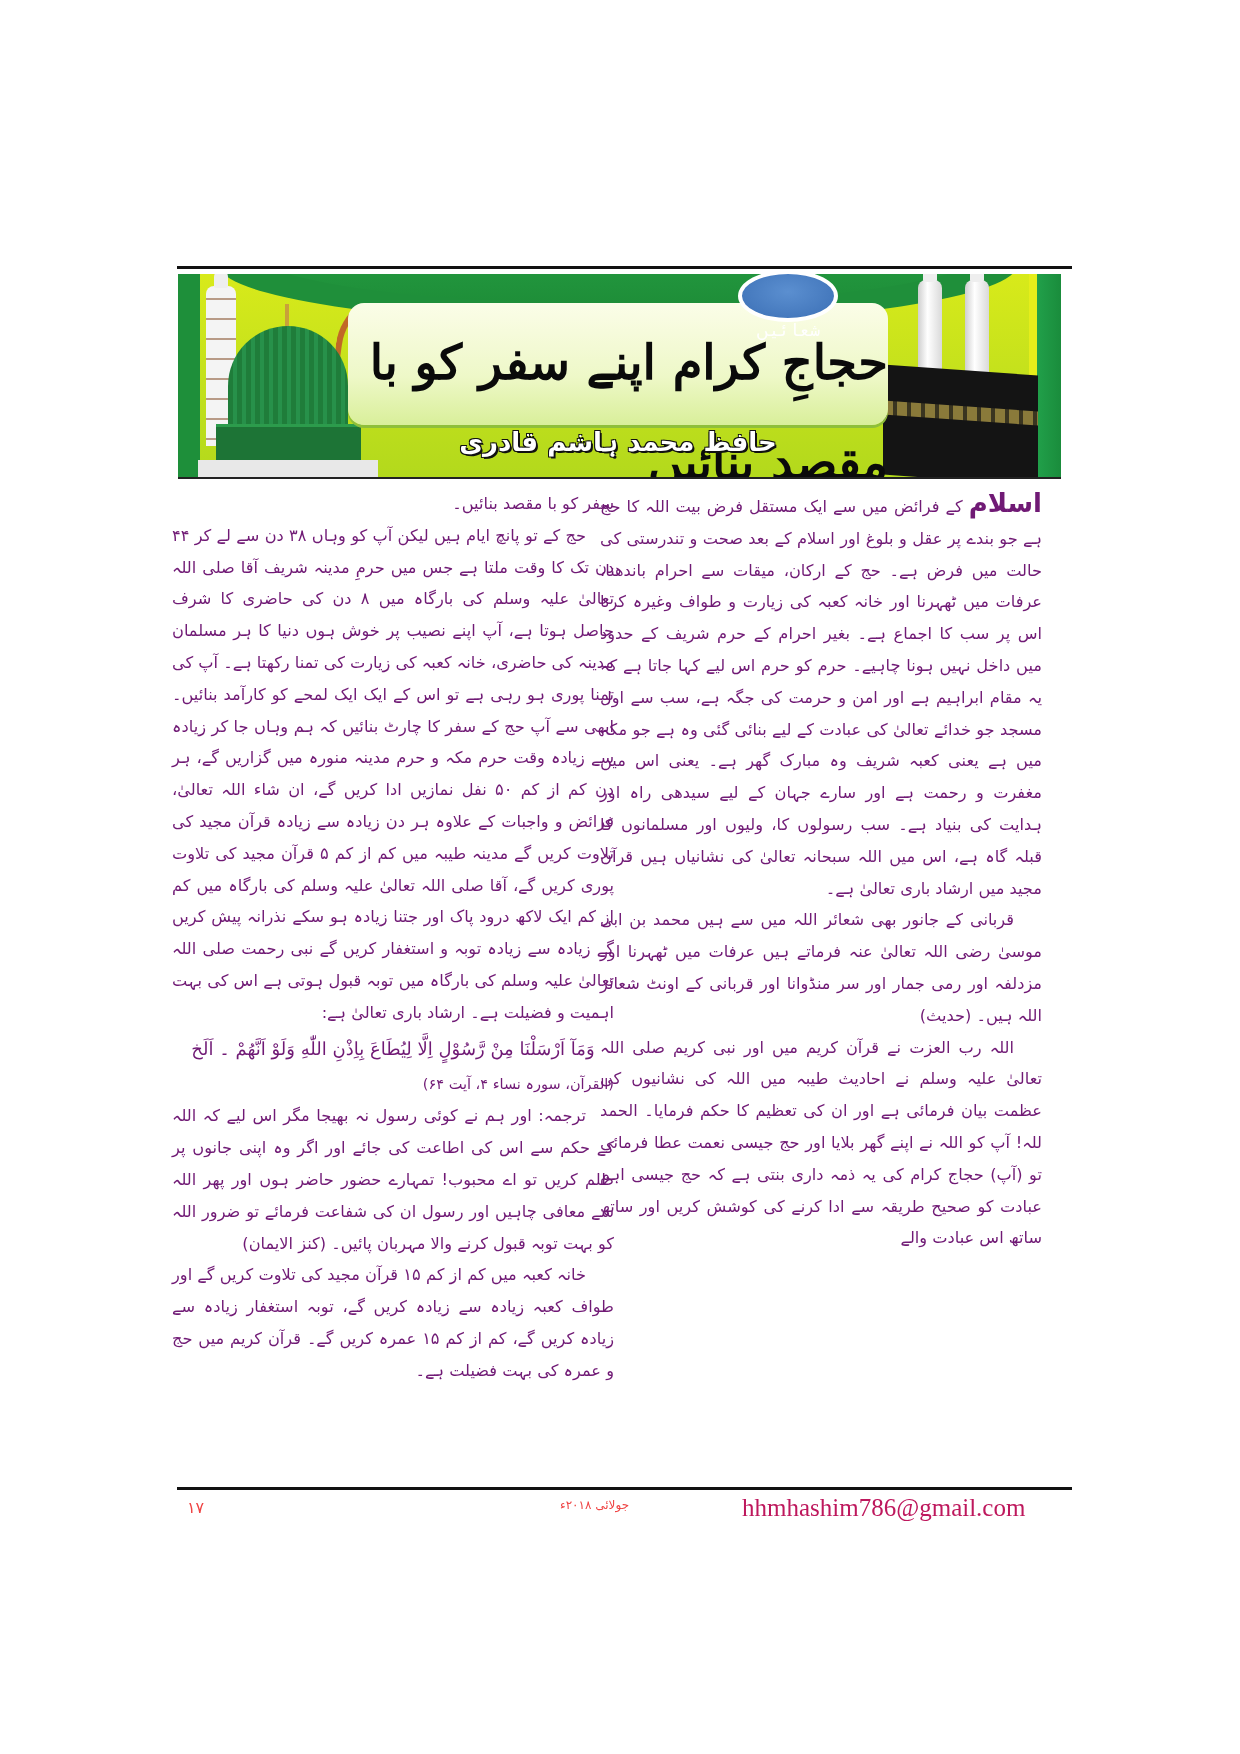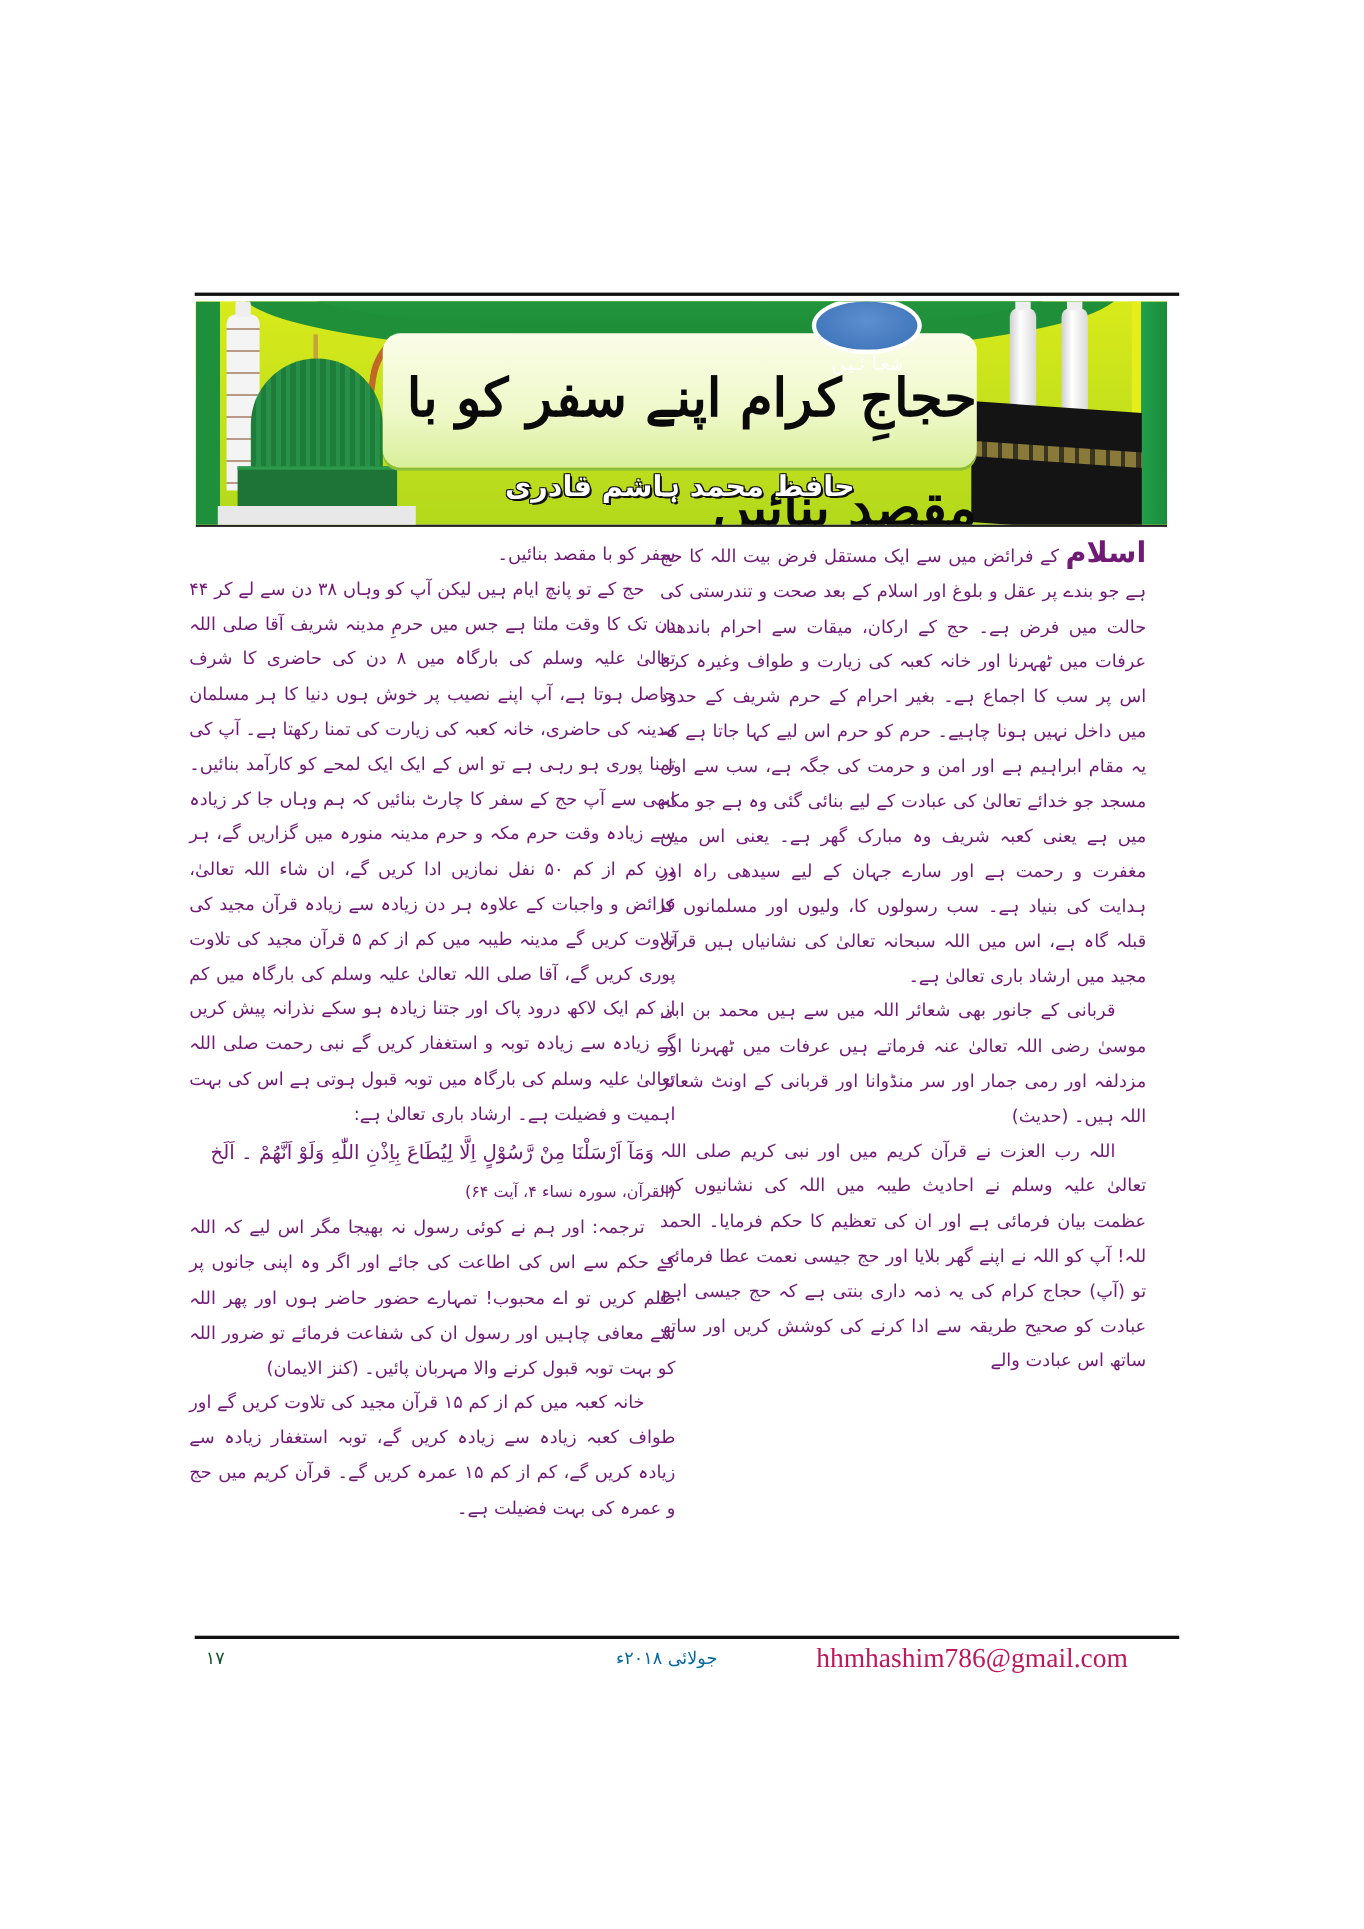--- a/index.html
+++ b/index.html
@@ -50,22 +50,22 @@
     .col-right { left: 600px; }
     .col-left { left: 172px; }
     .col p { margin: 0; }
     .col .indent { text-indent: 28px; }
     .lead-word { font-weight: bold; font-size: 26px; }
     .verse { text-align: center; font-family: "DejaVu Serif", serif; font-size: 18px; line-height: 40px; }
     .ref { text-align: right; font-size: 14.5px; }
 
     .rule-bottom { position: absolute; left: 177px; top: 1487px; width: 895px; height: 3px; background: #111; }
     .footer-email { position: absolute; left: 742px; top: 1494px; font-family: "Liberation Serif", serif; font-size: 25px; color: #be185d; }
-    .footer-date { position: absolute; left: 560px; top: 1498px; direction: rtl; font-family: "DejaVu Sans", sans-serif; font-size: 16px; color: #0369a1; }
-    .footer-page { position: absolute; left: 187px; top: 1498px; font-family: "DejaVu Sans", sans-serif; font-size: 16px; color: #14532d; }
+    .footer-date { position: absolute; left: 560px; top: 1498px; direction: rtl; font-family: "DejaVu Sans", sans-serif; font-size: 12px; color: #ef4444; }
+    .footer-page { position: absolute; left: 187px; top: 1498px; font-family: "DejaVu Sans", sans-serif; font-size: 16px; color: #ef4444; }
   </style>
 </head>
 <body>
 
 <div class="rule-top"></div>
 
 <div class="banner">
   <div class="arch-top"></div>
   <div class="arch-top2"></div>
   <div class="side-left"></div>

